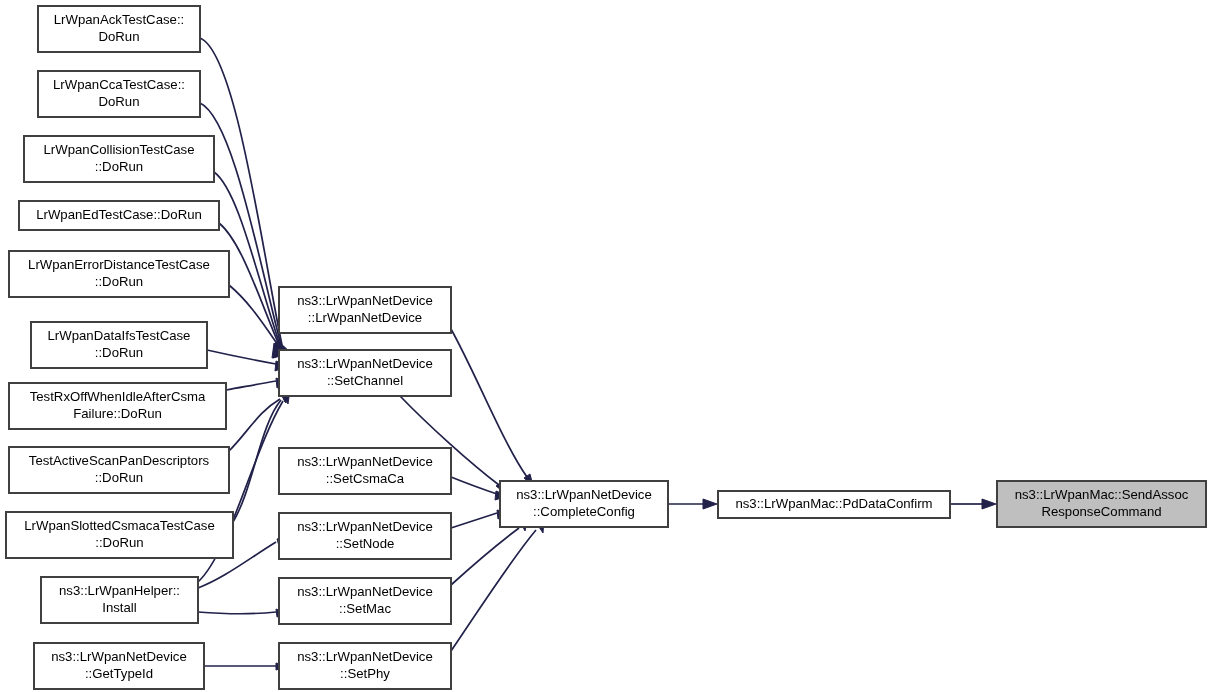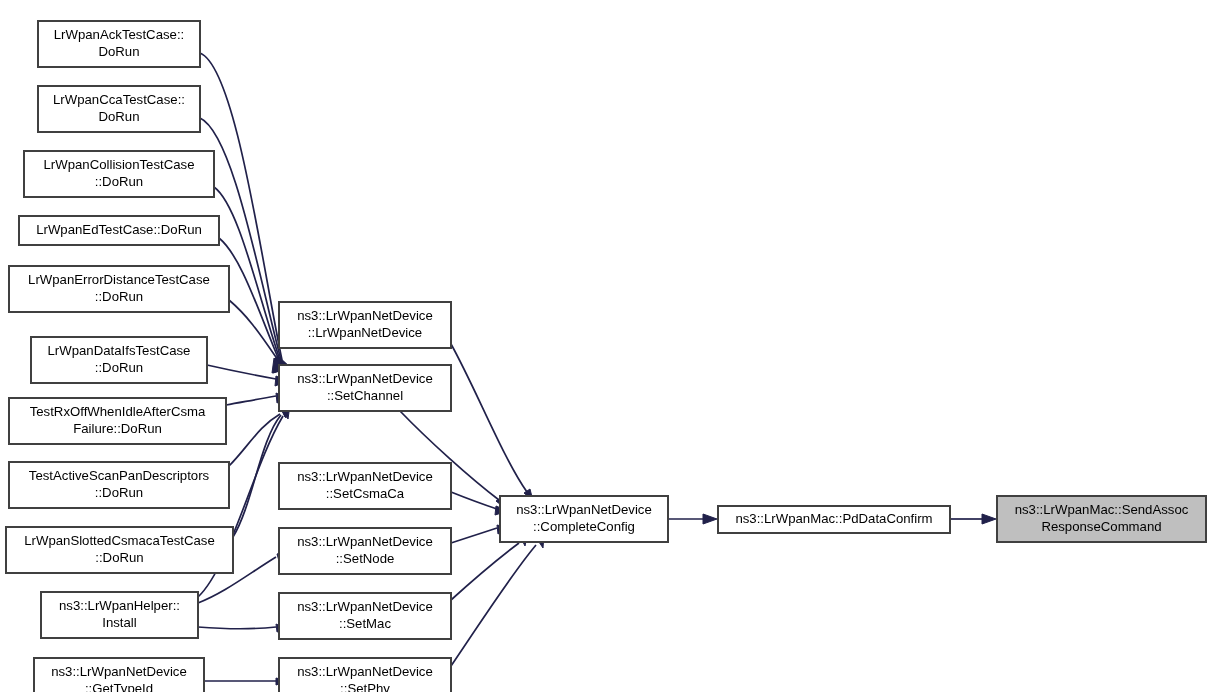--- a/index.html
+++ b/index.html
@@ -10,21 +10,20 @@
   body {
     width: 1212px;
     height: 692px;
     font-family: "Liberation Sans", sans-serif;
     overflow: hidden;
   }
   #graph-root {
     position: relative;
     width: 1212px;
     height: 564px;
-    margin-top: 15px;
   }
   svg#callgraph {
     display: block;
     width: 1212px;
     height: 692px;
   }
   .node-box {
     fill: #ffffff;
     stroke: #404040;
     stroke-width: 2;

